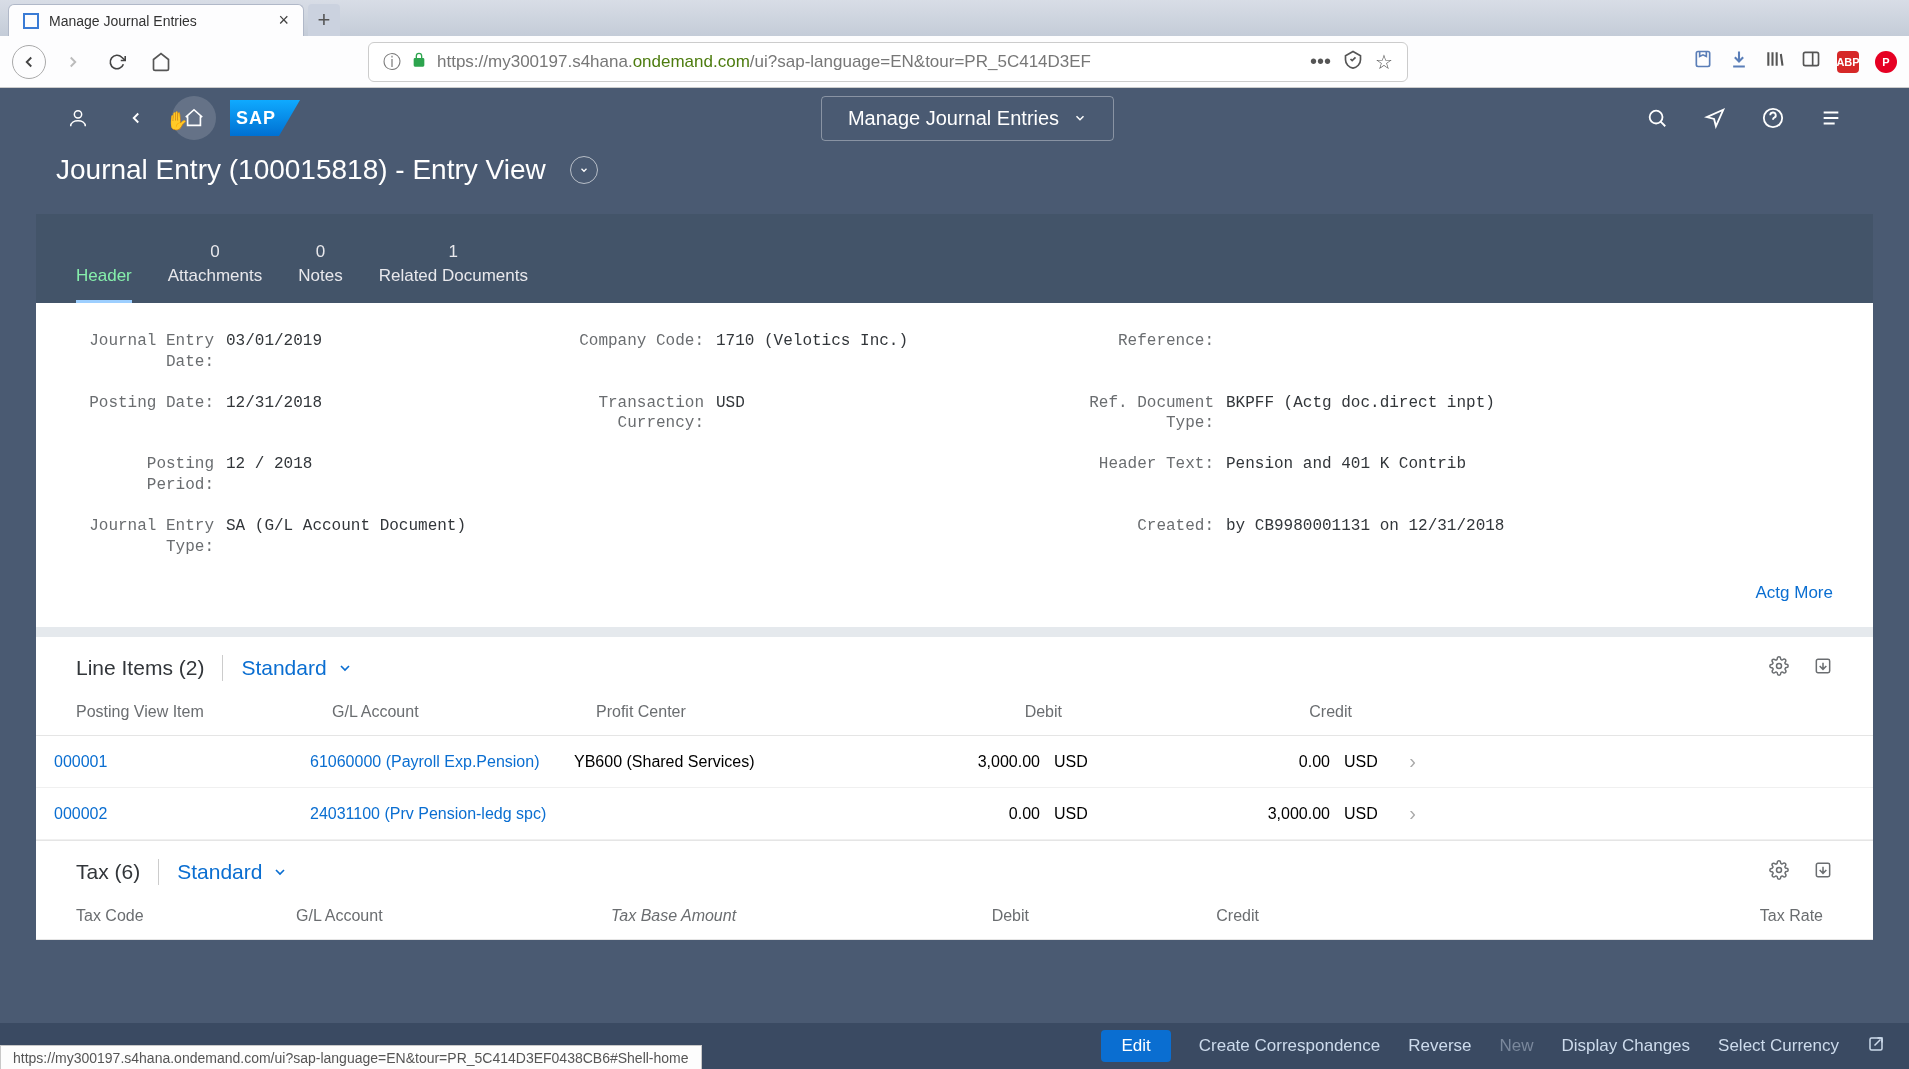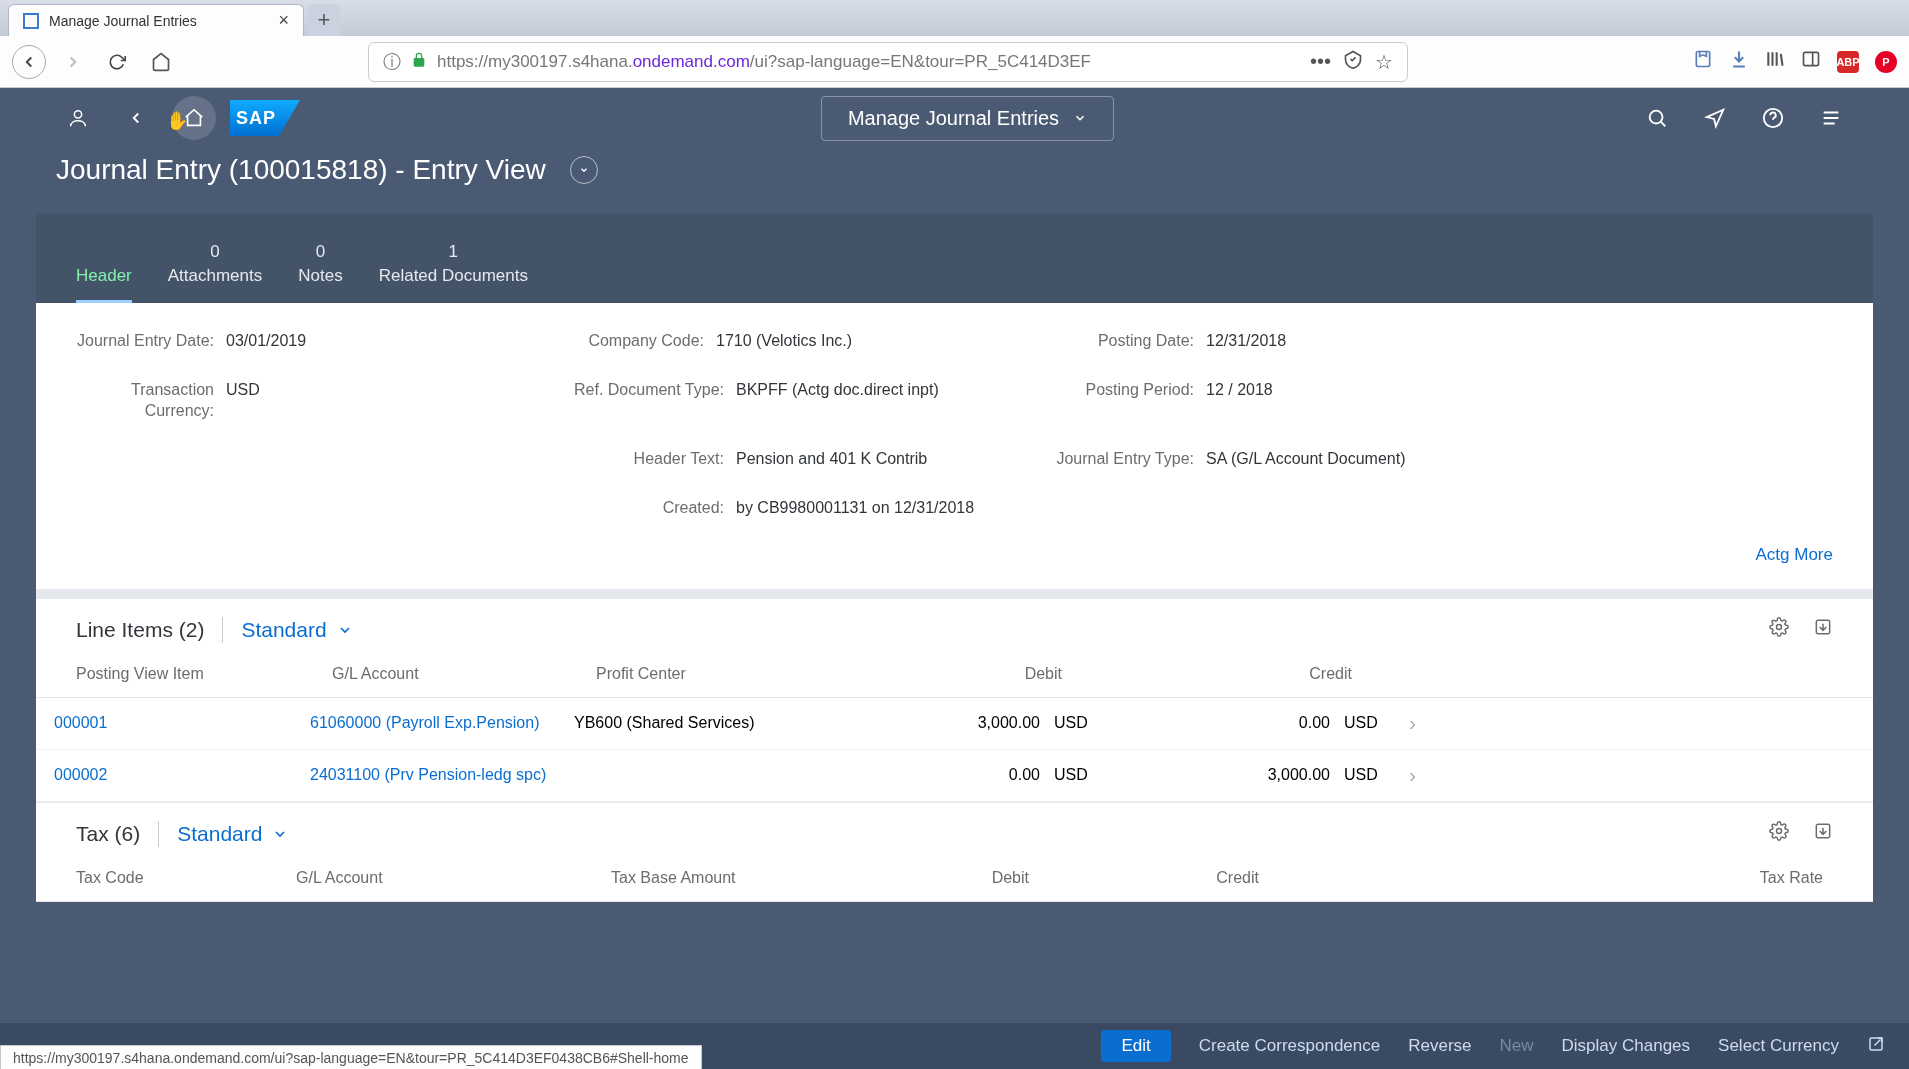--- a/index.html
+++ b/index.html
@@ -14,21 +14,21 @@
 .new-tab { width: 32px; height: 32px; display: flex; align-items: center; justify-content: center; font-size: 22px; color: #555; background: #cbd2df; margin-left: 4px; border-radius: 4px 4px 0 0; }
 
 .browser-toolbar { height: 52px; background: #fdfdfe; display: flex; align-items: center; padding: 0 12px; border-bottom: 1px solid #ccc; gap: 10px; }
 .nav-btn { width: 34px; height: 34px; display: flex; align-items: center; justify-content: center; color: #333; cursor: pointer; }
 .nav-back { border: 1px solid #aaa; border-radius: 50%; }
 .nav-btn.disabled { color: #bbb; cursor: default; }
 .url-bar { margin-left: 180px; width: 1040px; height: 40px; border: 1px solid #ccc; border-radius: 6px; display: flex; align-items: center; padding: 0 14px; gap: 10px; background: #fff; }
 .url-info { color: #777; font-size: 18px; }
 .url-lock { color: #2da44e; font-size: 16px; }
 .url-text { flex: 1; font-size: 17px; color: #777; overflow: hidden; white-space: nowrap; }
-.url-text .bold { color: #6d28d9; font-weight: 500; }
+.url-text .bold { color: #4d7c0f; font-weight: 500; }
 .url-actions { display: flex; align-items: center; gap: 12px; font-size: 20px; color: #555; }
 .toolbar-right { margin-left: auto; display: flex; gap: 16px; align-items: center; color: #555; font-size: 20px; justify-content: center; }
 .ext-badge { width: 22px; height: 22px; border-radius: 4px; color: white; font-size: 11px; font-weight: bold; display: flex; align-items: center; justify-content: center; }
 .abp { background: #d62828; }
 .pin { background: #e60023; border-radius: 50%; }
 
 
 .app { background: #4a5a72; height: calc(1069px - 36px - 52px); display: flex; flex-direction: column; }
 .shell-bar { height: 60px; display: flex; align-items: center; padding: 0 56px; gap: 14px; color: #fff; }
 .shell-icon { width: 44px; height: 44px; display: flex; align-items: center; justify-content: center; cursor: pointer; font-size: 20px; }
@@ -43,21 +43,21 @@
 .title-dropdown { width: 28px; height: 28px; border: 1.5px solid rgba(255,255,255,0.6); border-radius: 50%; display: flex; align-items: center; justify-content: center; font-size: 12px; }
 
 .content-wrap { margin: 0 36px; background: #435469; }
 .obj-tabs { display: flex; padding: 28px 40px 0 40px; gap: 36px; color: #e8e8ec; font-size: 17px; }
 .obj-tab { cursor: pointer; text-align: center; padding-bottom: 14px; }
 .obj-tab.active { color: #86efac; border-bottom: 3px solid #9dcfff; }
 .obj-tab .count { display: block; font-size: 17px; margin-bottom: 4px; text-align: center; }
 .obj-tab.no-count .count { visibility: hidden; }
 
 .white-section { background: #fff; padding: 28px 40px 24px 40px; }
-.header-grid { display: grid; grid-template-columns: 430px 430px auto; gap: 28px 60px; }
+.header-grid { display: grid; grid-template-columns: 430px 430px auto; gap: 20px 60px; font-family: Liberation Mono, monospace; }
 .field { display: flex; align-items: flex-start; }
 .field-label { text-align: right; color: #6a6d70; font-size: 16px; width: 150px; padding-right: 12px; line-height: 1.3; }
 .field-value { color: #32363a; font-size: 16px; line-height: 1.3; }
 .col3 .field-label { width: 170px; }
 .show-more { text-align: right; margin-top: 26px; }
 .show-more a { color: #0a6ed1; font-size: 17px; cursor: pointer; }
 
 .section-divider { height: 10px; background: #e5e9ed; }
 
 .section-bar { background: #fff; padding: 18px 40px 8px 40px; display: flex; align-items: center; }
@@ -78,21 +78,21 @@
 .col-debit { width: 176px; text-align: right; }
 .col-dcur { width: 60px; padding-left: 14px; }
 .col-credit { width: 230px; text-align: right; }
 .col-ccur { width: 56px; padding-left: 14px; }
 .col-nav { width: 30px; text-align: right; color: #aaa; font-size: 20px; }
 
 .tax-header, .tax-row { display: flex; padding: 14px 40px; }
 .tax-header { color: #6a6d70; font-size: 16px; border-bottom: 1px solid #e5e5e5; background:#fff; }
 .tcol-code { width: 220px; }
 .tcol-gl { width: 315px; }
-.tcol-base { width: 274px; }
+.tcol-base { width: 274px; font-style: italic; }
 .tcol-debit { width: 144px; text-align: right; }
 .tcol-credit { width: 230px; text-align: right; }
 .tcol-rate { flex: 1; text-align: right; padding-right: 10px; }
 
 .footer { position: absolute; bottom: 0; left: 0; right: 0; height: 46px; background: #3a4a62; display: flex; align-items: center; justify-content: flex-end; padding: 0 24px; gap: 28px; font-size: 17px; }
 .footer-btn { color: #cddbec; cursor: pointer; }
 .footer-btn.disabled { color: #7a889c; cursor: default; }
 .footer-btn.primary { background: #0a6ed1; color: #fff; padding: 6px 20px; border-radius: 4px; }
 .footer-icon { color: #cddbec; font-size: 18px; cursor: pointer; }
 
@@ -245,20 +245,24 @@
 
     <div class="white-section">
       <div class="header-grid" id="header-grid">
           <div class="field ">
             <div class="field-label">Journal Entry Date:</div>
             <div class="field-value">03/01/2019</div>
           </div>
           <div class="field ">
             <div class="field-label">Company Code:</div>
             <div class="field-value">1710 (Velotics Inc.)</div>
+          </div>
+          <div class="field col3">
+            <div class="field-label">Reference:</div>
+            <div class="field-value"></div>
           </div>
           <div class="field ">
             <div class="field-label">Posting Date:</div>
             <div class="field-value">12/31/2018</div>
           </div>
           <div class="field ">
             <div class="field-label">Transaction Currency:</div>
             <div class="field-value">USD</div>
           </div>
           <div class="field col3">

